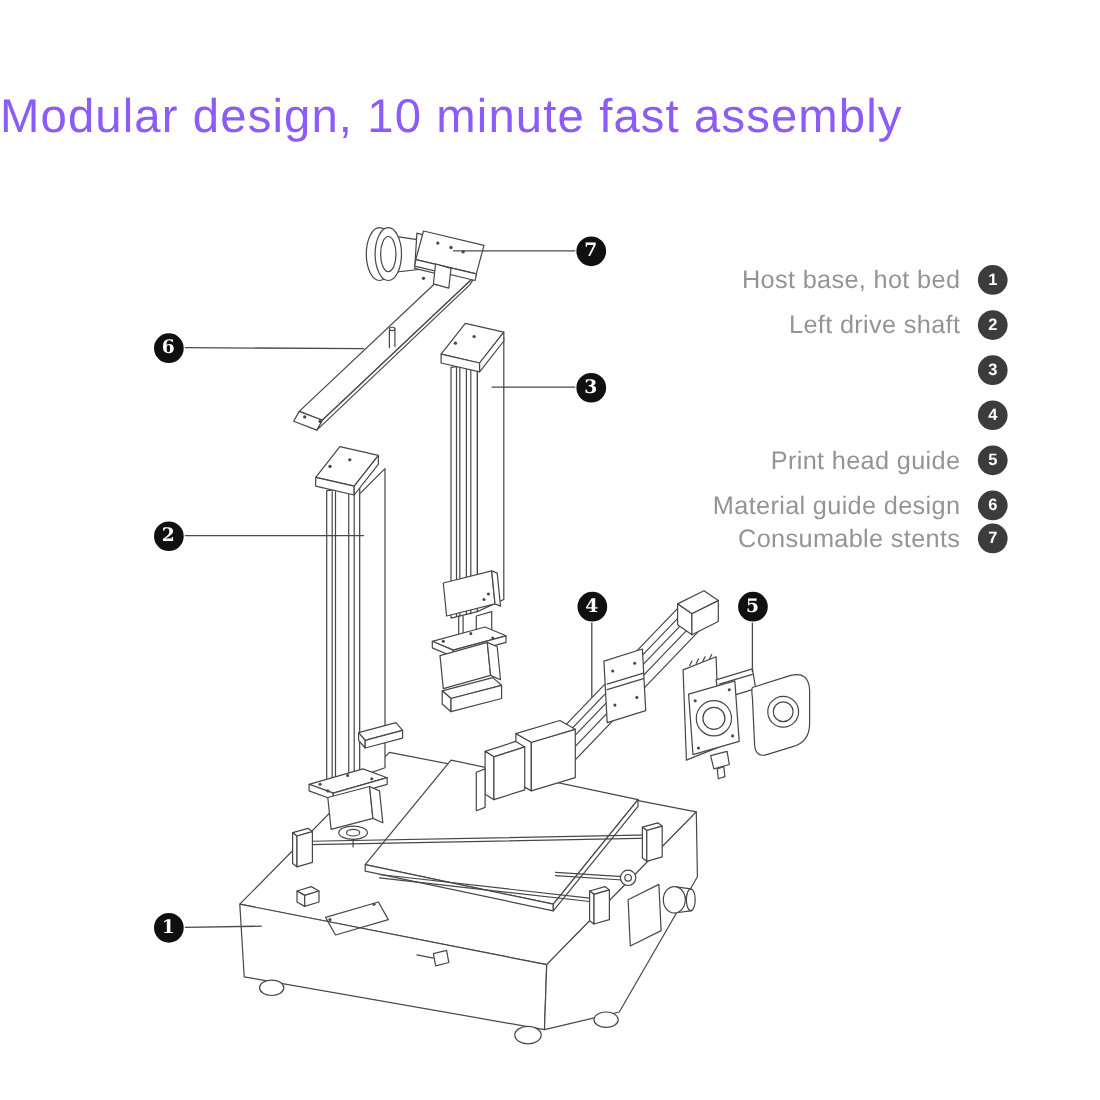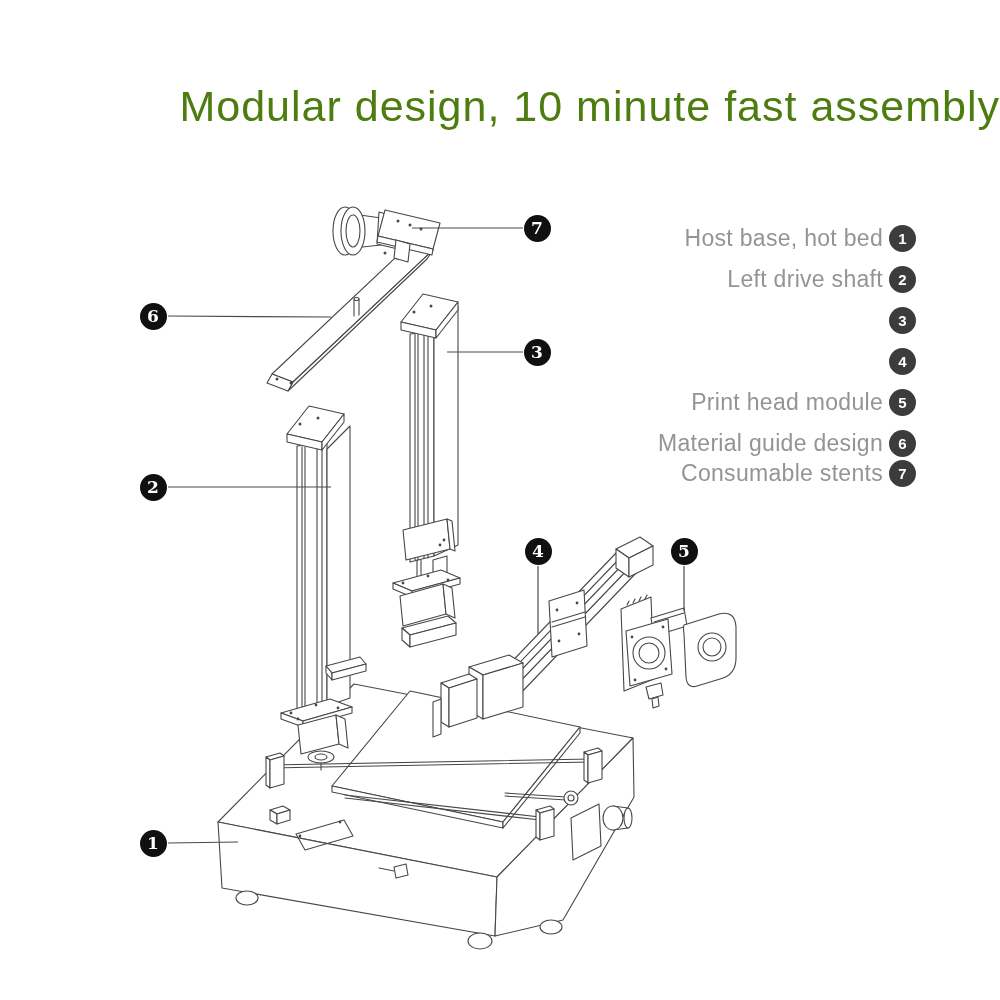--- a/index.html
+++ b/index.html
@@ -1,28 +1,28 @@
 <!DOCTYPE html>
 <html><head>
 <meta charset="utf-8">
 <style>
   html,body{margin:0;padding:0;background:#fff;}
   .canvas{position:relative;width:1000px;height:1000px;background:#ffffff;overflow:hidden;
           font-family:"Liberation Sans",sans-serif;}
-  .title{position:absolute;top:82px;left:0;width:1000px;text-align:right;
-         font-size:43px;font-weight:300;letter-spacing:1px;color:#4d7c0f;}
+  .title{position:absolute;top:82px;left:0;width:1000px;text-align:left;
+         font-size:43px;font-weight:300;letter-spacing:1px;color:#8b5cf6;}
   svg.diagram{position:absolute;left:0;top:0;}
   .ln{fill:none;stroke:#474747;stroke-width:1.1;stroke-linejoin:round;stroke-linecap:round;}
   .fw{fill:#ffffff;stroke:#474747;stroke-width:1.1;stroke-linejoin:round;stroke-linecap:round;}
   .dot{fill:#474747;stroke:none;}
   .leader{fill:none;stroke:#4a4a4a;stroke-width:1.2;}
   .callout{position:absolute;width:27px;height:27px;border-radius:50%;background:#101010;
            color:#fff;font-family:"DejaVu Serif",serif;font-weight:bold;font-size:17px;
            display:flex;align-items:center;justify-content:center;line-height:1;}
-  .legend-row{position:absolute;right:84px;height:27px;display:flex;align-items:center;gap:6px;}
+  .legend-row{position:absolute;right:84px;height:27px;display:flex;align-items:center;gap:16px;margin-top:16px;}
   .legend-label{color:#949494;font-size:23px;font-weight:300;letter-spacing:0.3px;white-space:nowrap;}
   .legend-badge{width:27px;height:27px;border-radius:50%;background:#3c3c3c;color:#fff;
                 font-weight:bold;font-size:15px;display:flex;align-items:center;justify-content:center;line-height:1;}
 </style>
 </head>
 <body>
 
 <div class="canvas">
 
   <div class="title">Modular design, 10 minute fast assembly</div>
@@ -256,21 +256,21 @@
       <span class="legend-label">Left drive shaft</span>
       <span class="legend-badge">2</span>
     </div>
     <div class="legend-row" style="top:307px;">
       <span class="legend-badge">3</span>
     </div>
     <div class="legend-row" style="top:348px;">
       <span class="legend-badge">4</span>
     </div>
     <div class="legend-row" style="top:389px;">
-      <span class="legend-label">Print head module</span>
+      <span class="legend-label">Print head guide</span>
       <span class="legend-badge">5</span>
     </div>
     <div class="legend-row" style="top:430px;">
       <span class="legend-label">Material guide design</span>
       <span class="legend-badge">6</span>
     </div>
     <div class="legend-row" style="top:460px;">
       <span class="legend-label">Consumable stents</span>
       <span class="legend-badge">7</span>
     </div>

